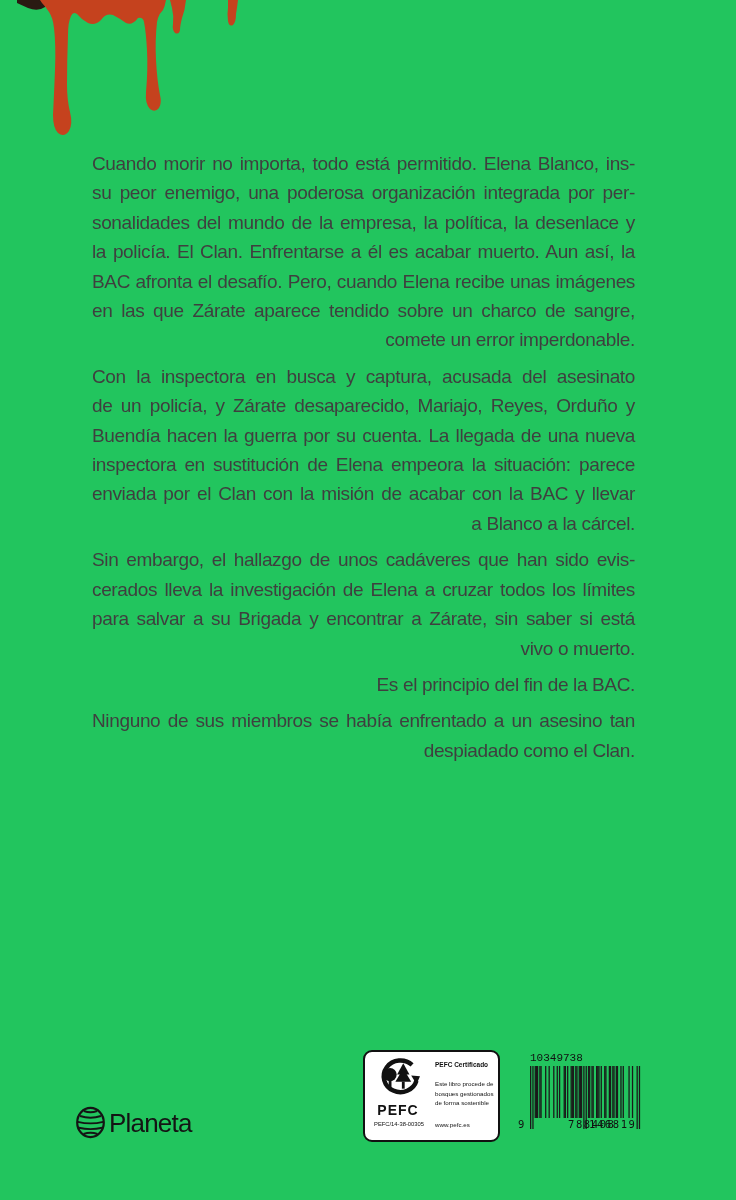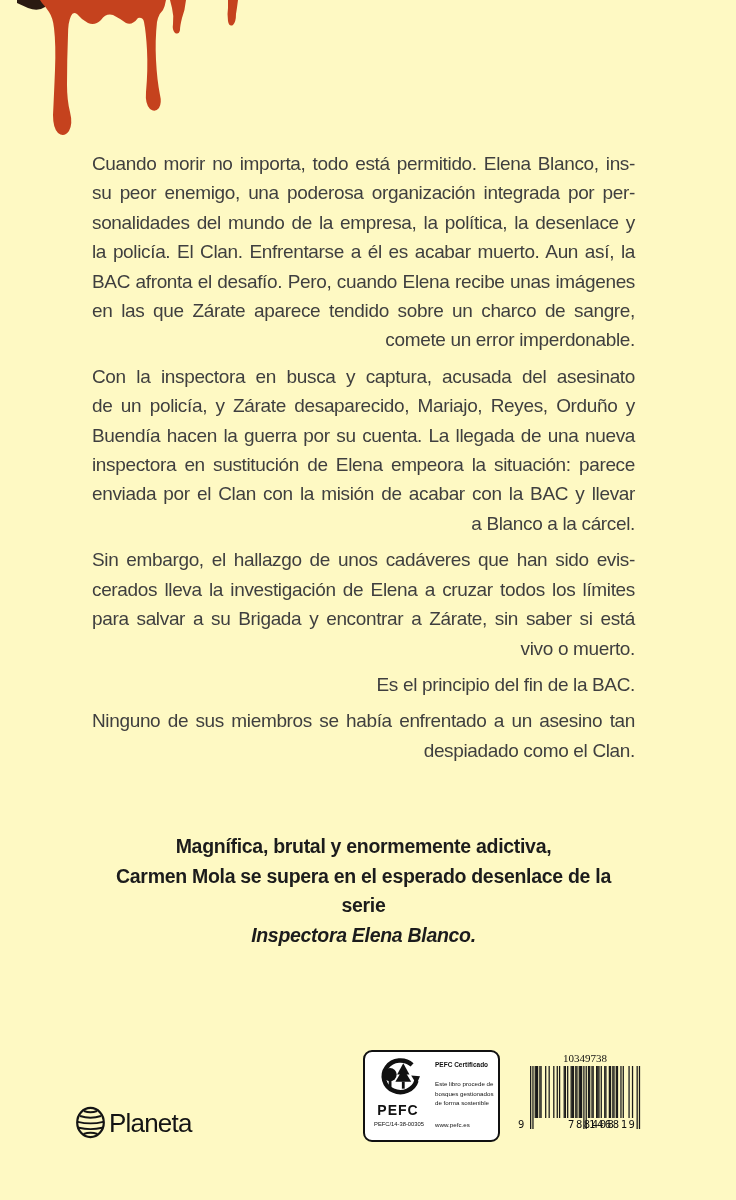--- a/index.html
+++ b/index.html
@@ -1,16 +1,16 @@
 <!DOCTYPE html>
 <html><head>
 <meta charset="utf-8">
 <style>
   html,body{margin:0;padding:0;background:#ffffff;}
-  .page{position:relative;width:736px;height:1200px;background:#fef9c3;overflow:hidden;
+  .page{position:relative;width:736px;height:1200px;background:#22c55e;overflow:hidden;
         font-family:"Liberation Sans",sans-serif;}
   
   .blood{position:absolute;left:0;top:0;}
   
   .blurb{position:absolute;left:92px;top:149px;width:543px;color:#3f3f3f;
          font-size:19px;letter-spacing:-0.35px;line-height:29.4px;}
   .para{margin:0 0 7px 0;}
   .line{white-space:normal;text-align:right;}
   .jline{text-align:justify;text-align-last:justify;}
   
@@ -27,22 +27,22 @@
   .pefc .mark{position:absolute;left:10px;top:5px;}
   .pefc .word{position:absolute;left:0px;top:50px;width:66px;text-align:center;
               font-weight:bold;font-size:14px;letter-spacing:1px;color:#111;}
   .pefc .code{position:absolute;left:1px;top:69px;width:66px;text-align:center;
               font-size:5.8px;color:#111;}
   .pefc .rtitle{position:absolute;left:70px;top:9px;font-size:6.5px;font-weight:bold;color:#111;}
   .pefc .rdesc{position:absolute;left:70px;top:27px;font-size:6.2px;line-height:9.5px;color:#111;}
   .pefc .rwww{position:absolute;left:70px;top:69px;font-size:6.2px;color:#111;}
   
   .barcode{position:absolute;left:518px;top:1052px;width:134px;}
-  .bc-top{margin-left:12px;width:110px;text-align:center;
-          font-family:Liberation Serif, serif;font-size:11px;color:#111;}
+  .bc-top{margin-left:12px;width:110px;
+          font-family:Liberation Mono, monospace;font-size:11px;color:#111;}
   .bc-wrap{position:relative;height:68px;margin-top:2px;}
   .bc-digits{position:absolute;top:51px;left:0;width:134px;height:14px;
              font-family:"DejaVu Sans Mono",monospace;font-size:10.5px;color:#111;}
   .bc-d9{position:absolute;left:0;top:1px;}
   .bc-g1{position:absolute;left:17px;top:1px;width:46px;letter-spacing:1.6px;padding-left:33px;}
   .bc-g2{position:absolute;left:71px;top:1px;width:46px;letter-spacing:1.6px;}
 </style>
 </head>
 <body>
 
@@ -81,25 +81,20 @@
       </div>
       <div class="para">
         <div class="line">Es el principio del fin de la BAC.</div>
       </div>
       <div class="para">
         <div class="line jline">Ninguno de sus miembros se había enfrentado a un asesino tan</div>
         <div class="line">despiadado como el Clan.</div>
       </div>
     </div>
 
-  <div class="quote">
-    <div>Magnífica, brutal y enormemente adictiva,</div>
-    <div>Carmen Mola se supera en el esperado desenlace de la serie</div>
-    <div class="serie">Inspectora Elena Blanco.</div>
-  </div>
 
   <div class="publisher">
     <svg width="31" height="33" viewBox="0 0 31 33">
       <ellipse cx="15.5" cy="16.5" rx="13.3" ry="14.6" fill="none" stroke="#141414" stroke-width="2.2"></ellipse>
       <path d="M9,5 Q15.5,7.6 22,5" fill="none" stroke="#141414" stroke-width="1.9"></path>
       <path d="M5,10 Q15.5,13.4 26,10" fill="none" stroke="#141414" stroke-width="1.9"></path>
       <path d="M2.8,15.8 Q15.5,19 28.2,15.8" fill="none" stroke="#141414" stroke-width="1.9"></path>
       <path d="M3.8,21.8 Q15.5,24.4 27.2,21.8" fill="none" stroke="#141414" stroke-width="1.9"></path>
       <path d="M8.5,28 Q15.5,25.6 22.5,28" fill="none" stroke="#141414" stroke-width="1.9"></path>
     </svg>

